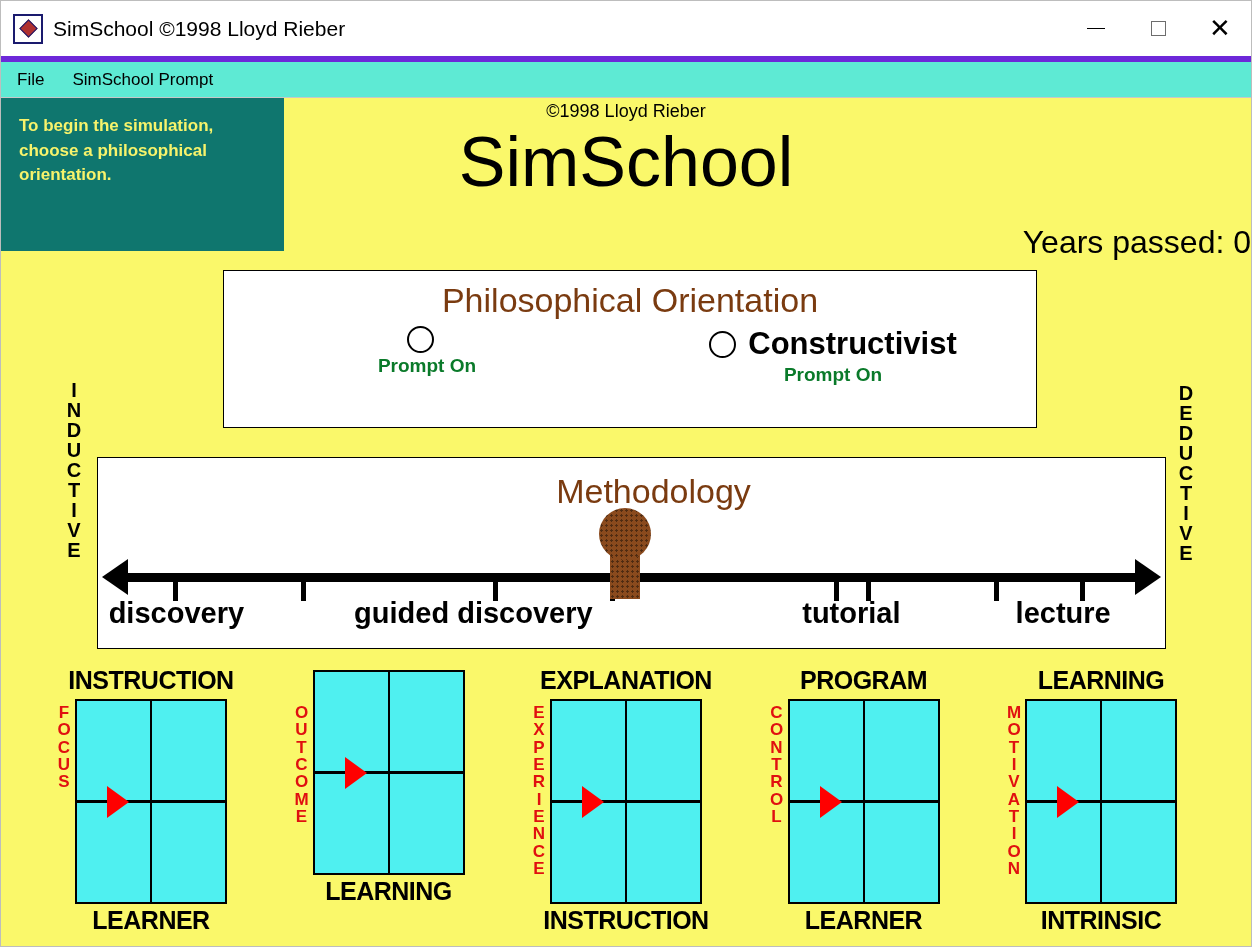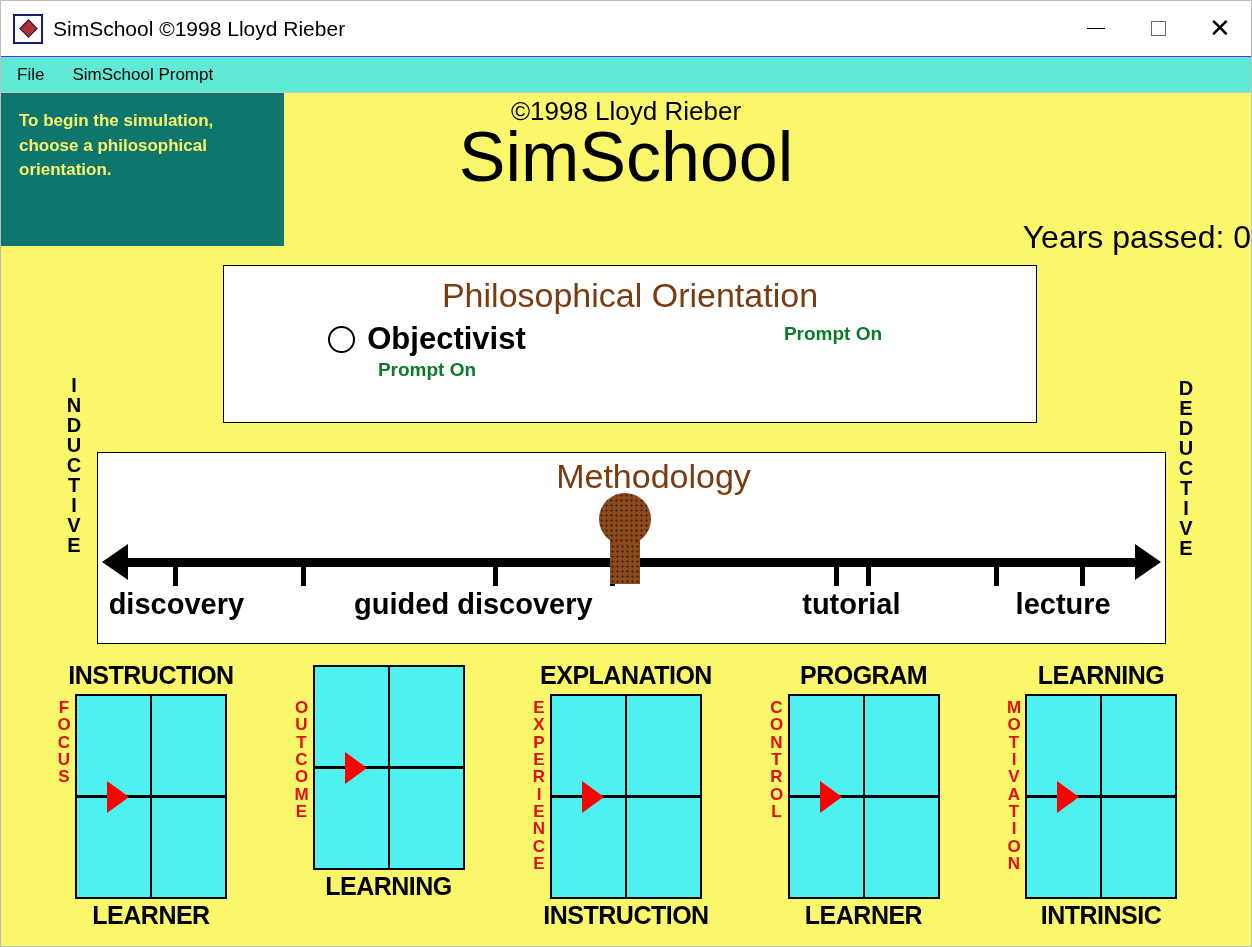--- a/index.html
+++ b/index.html
@@ -22,21 +22,21 @@
     box-sizing: border-box;
     border: 1px solid #bdbdbd;
   }
   
   .titlebar {
     height: 55px;
     flex: 0 0 55px;
     display: flex;
     align-items: center;
     background: #ffffff;
-    border-bottom: 1px solid #6d28d9;
+    border-bottom: 6px solid #6d28d9;
   }
   .app-icon {
     width: 30px;
     height: 30px;
     margin-left: 12px;
     margin-right: 10px;
     position: relative;
     flex: 0 0 30px;
     border: 2px solid #1a1a6e;
     box-sizing: border-box;
@@ -128,21 +128,21 @@
     padding: 16px 18px;
     box-sizing: border-box;
   }
   
   .copyright {
     position: absolute;
     top: 3px;
     left: 0;
     width: 100%;
     text-align: center;
-    font-size: 26px;
+    font-size: 18px;
     color: #000000;
   }
   .sim-title {
     position: absolute;
     top: 28px;
     left: 0;
     width: 100%;
     text-align: center;
     font-size: 70px;
     color: #000000;
@@ -231,21 +231,21 @@
     width: 1069px;
     height: 192px;
     background: #ffffff;
     border: 1px solid #000000;
     box-sizing: border-box;
   }
   .meth-title {
     text-align: center;
     font-size: 34px;
     color: #7a3b10;
-    margin-top: 4px;
+    margin-top: 14px;
     padding-left: 44px;
   }
   .slider-area {
     position: relative;
     margin-top: 8px;
     height: 78px;
   }
   .axis-line {
     position: absolute;
     left: 18px;
@@ -289,21 +289,20 @@
     width: 52px;
     height: 52px;
     border-radius: 50%;
     background: #8a4a1d;
     background-image:
       radial-gradient(circle, rgba(0,0,0,0.42) 1px, transparent 1.4px);
     background-size: 5px 5px;
   }
   .meth-labels {
     position: relative;
-    margin-top: 6px;
     height: 38px;
   }
   .meth-label {
     position: absolute;
     font-size: 29px;
     font-weight: bold;
     color: #000000;
     white-space: nowrap;
   }
   
@@ -427,25 +426,28 @@
     <div class="copyright">©1998 Lloyd Rieber</div>
     <div class="sim-title">SimSchool</div>
     <div class="years">Years passed: 0</div>
 
     <div class="phil-panel">
       <div class="phil-title">Philosophical Orientation</div>
       <div class="phil-options">
         <div class="phil-opt">
           <div class="radio-row">
             <span class="radio"></span>
-            <span class="radio-label">Objectivist</span>
           </div>
           <div class="prompt-on">Prompt On</div>
         </div>
         <div class="phil-opt">
+          <div class="radio-row">
+            <span class="radio"></span>
+            <span class="radio-label">Constructivist</span>
+          </div>
           <div class="prompt-on">Prompt On</div>
         </div>
       </div>
     </div>
 
     <div class="vword" id="vword-inductive">
         <span>I</span>
         <span>N</span>
         <span>D</span>
         <span>U</span>

